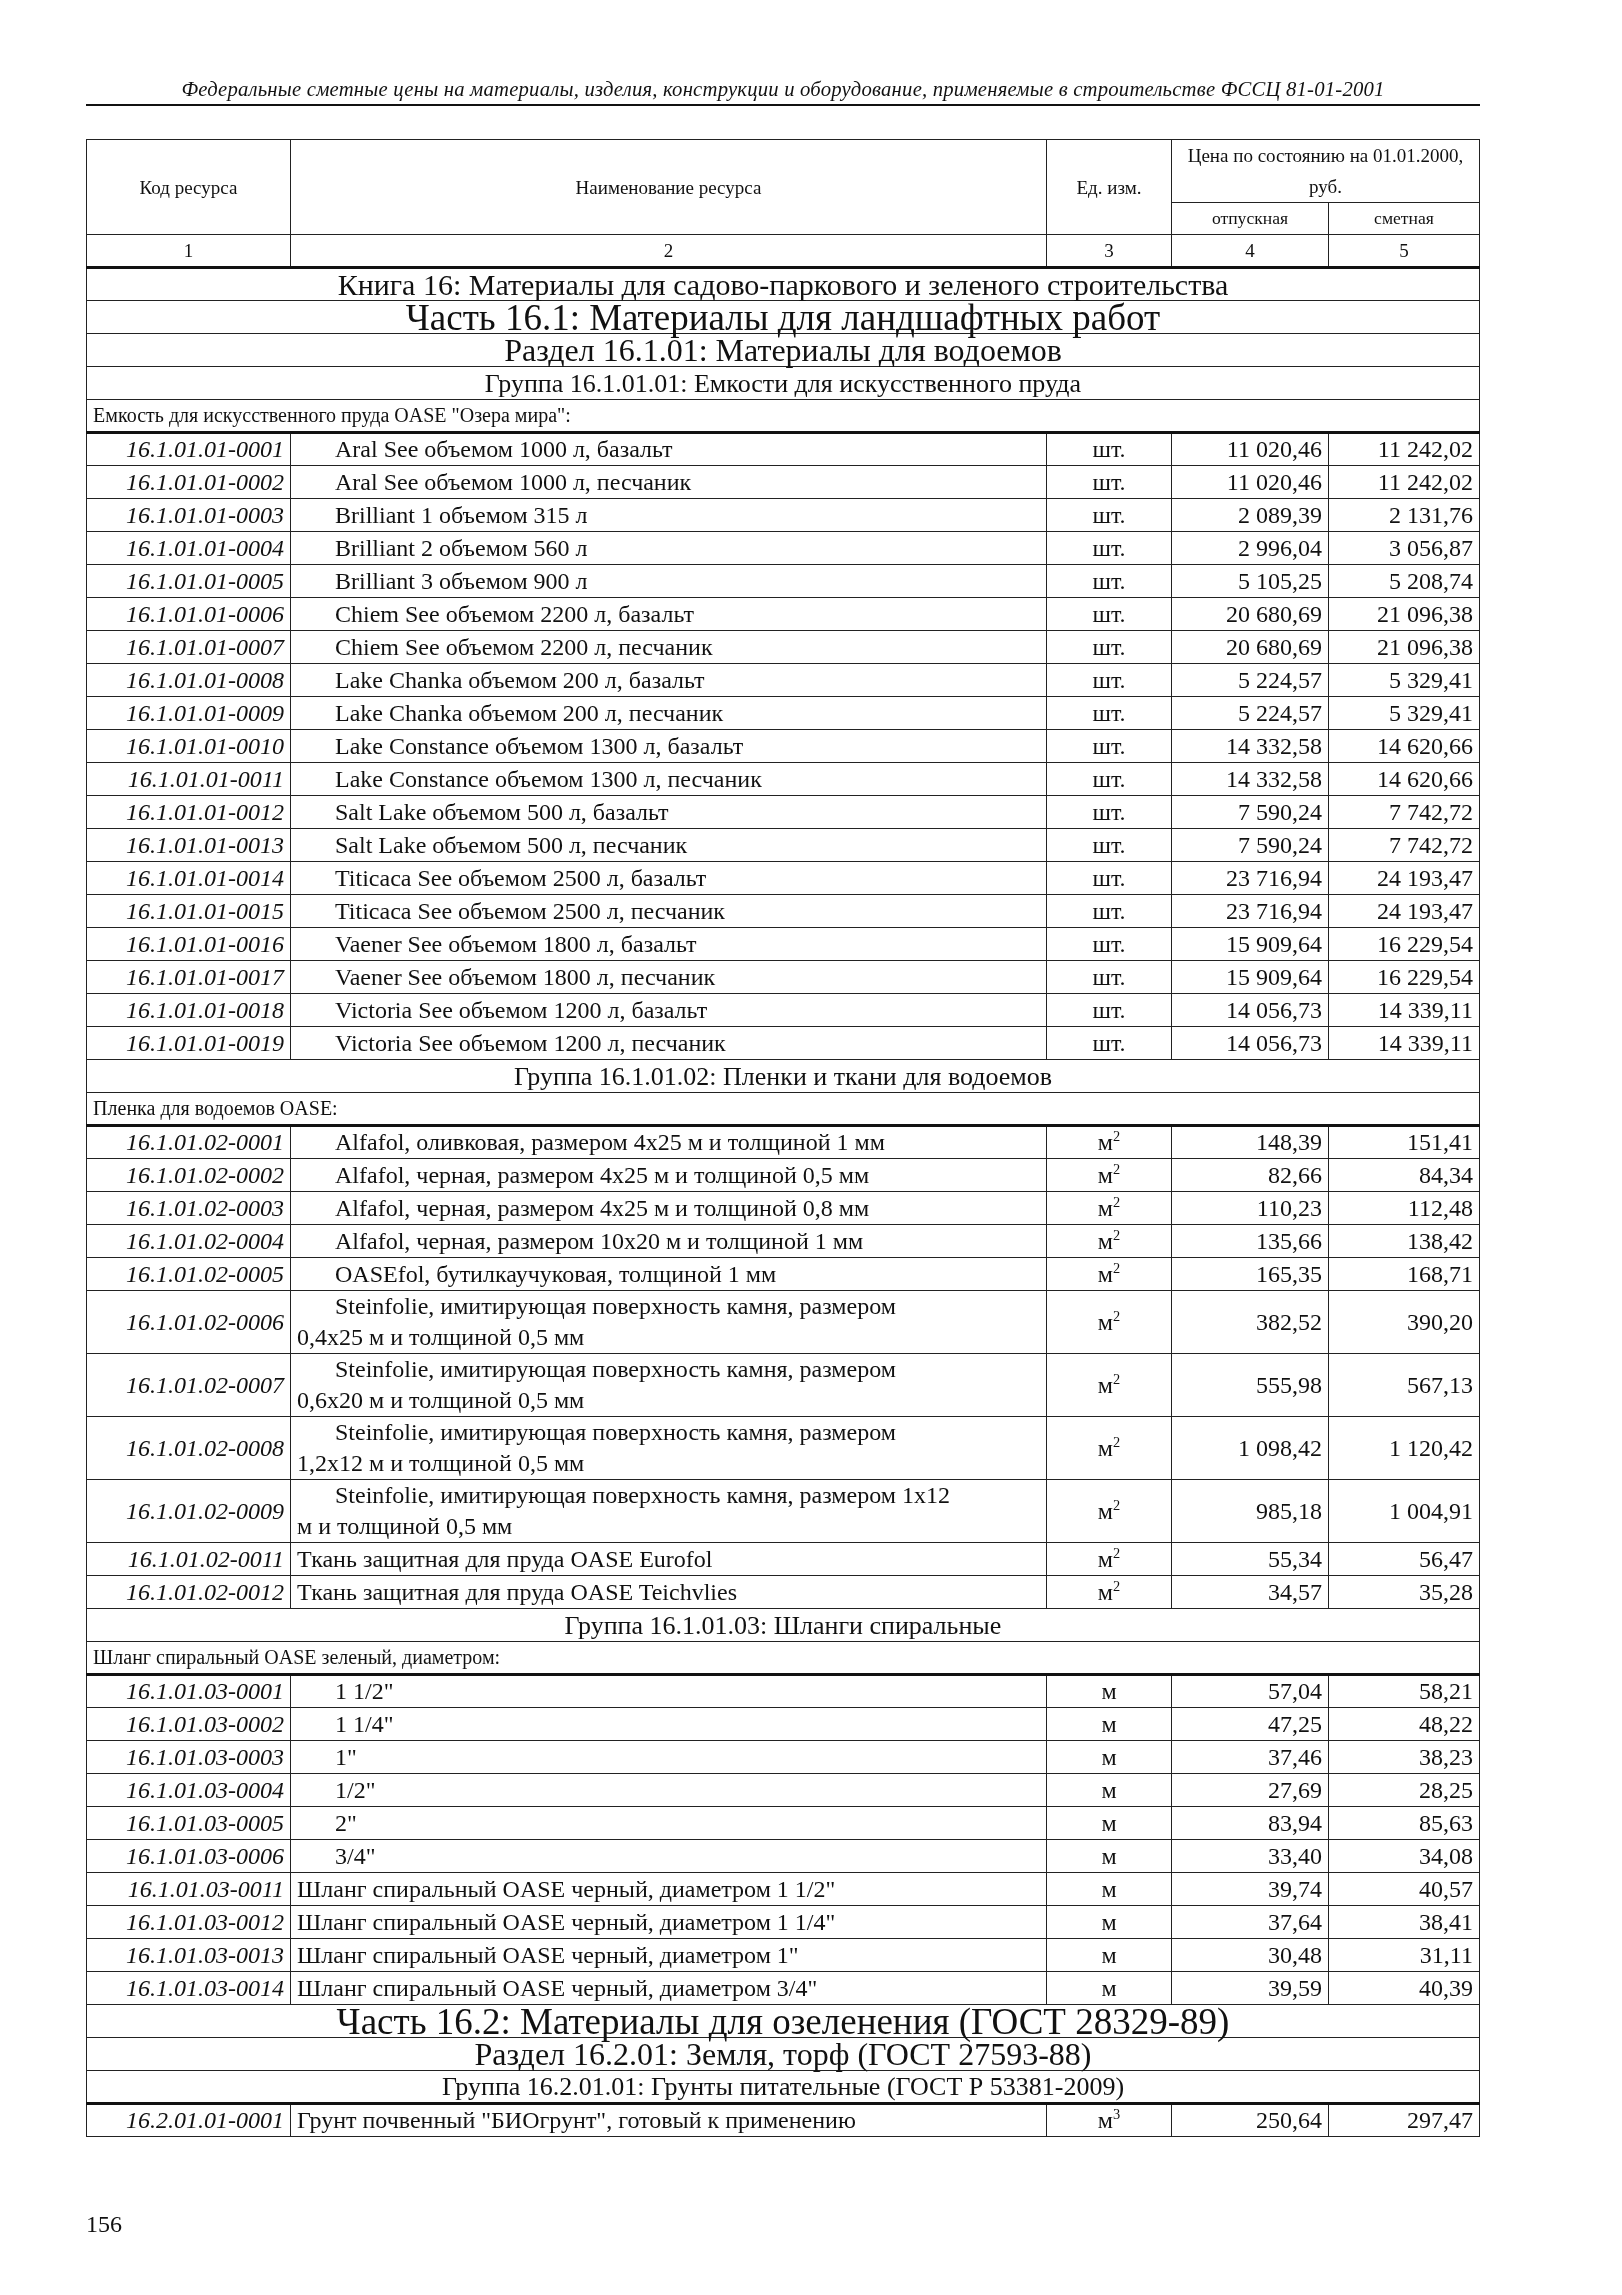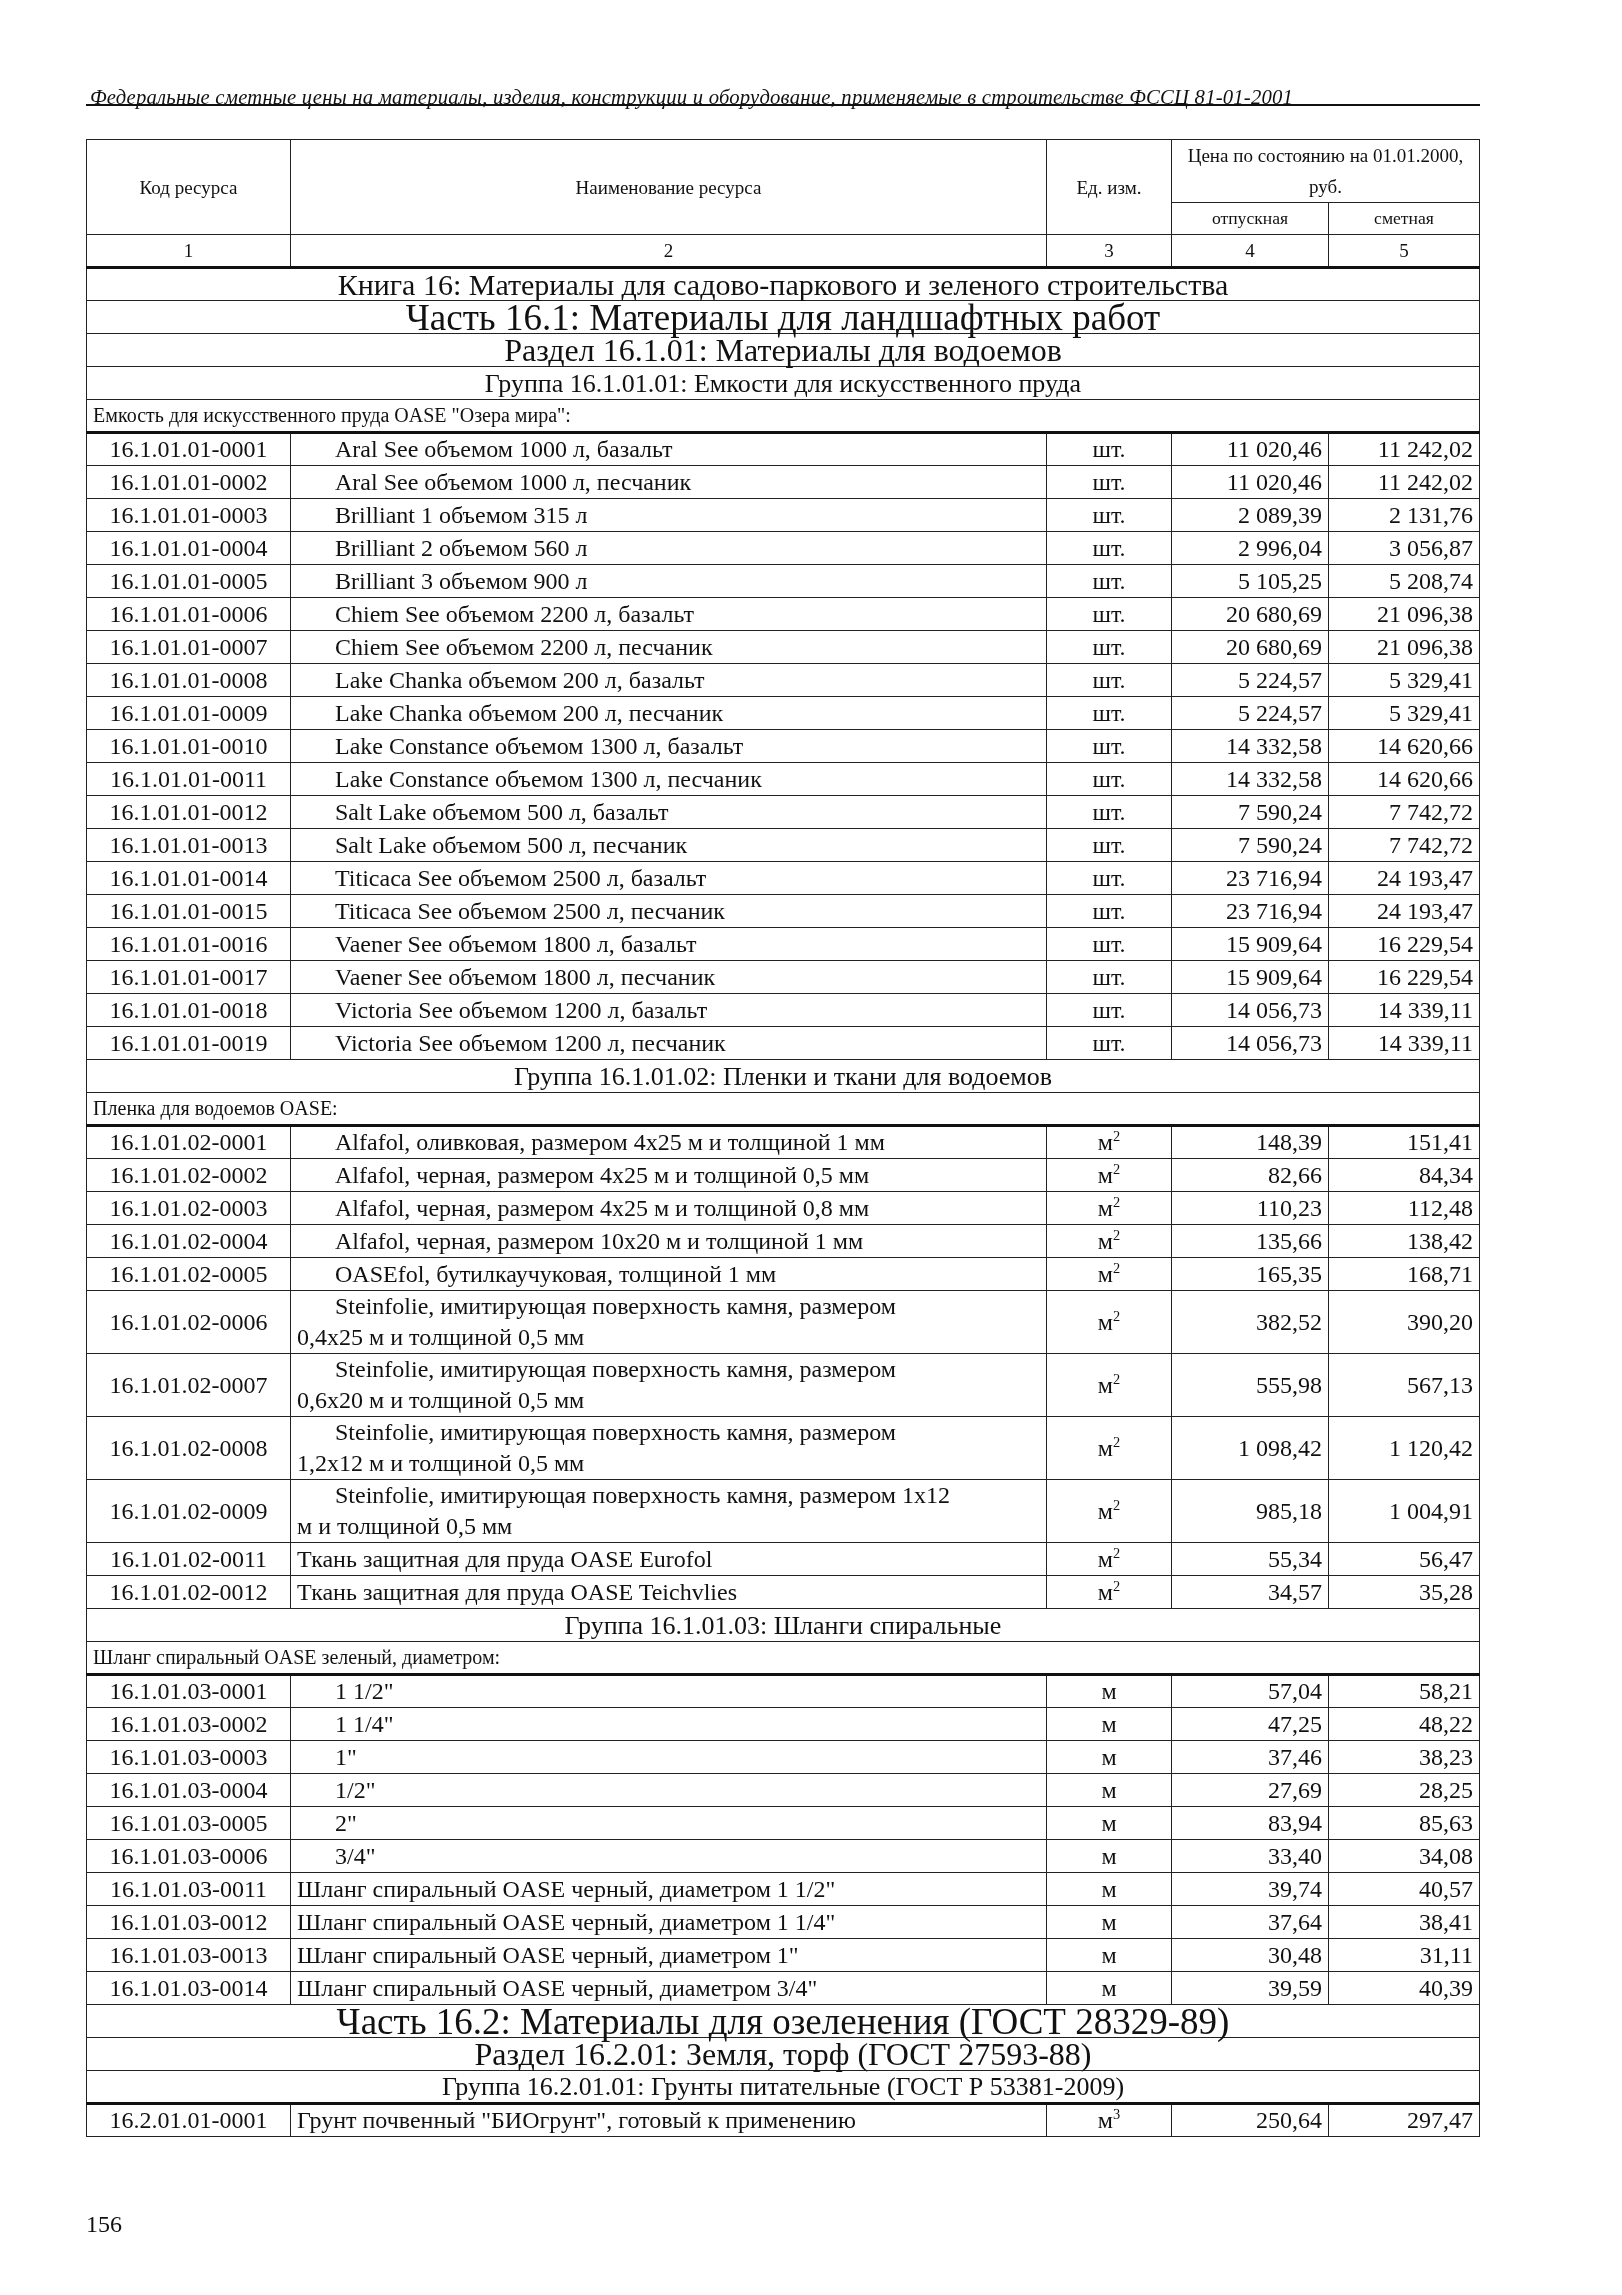--- a/index.html
+++ b/index.html
@@ -1,19 +1,19 @@
 <!DOCTYPE html>
 <html style="font-size:12.2px"><head>
 <meta charset="utf-8">
 <style>
   html, body { margin: 0; padding: 0; background: #ffffff; }
   body { width: 1623px; height: 2295px; position: relative; font-family: "Liberation Serif", "DejaVu Serif", serif; color: #111; }
   .running-header {
-    position: absolute; left: 90px; top: 86px; width: 1386px;
-    font-style: italic; font-size: 20.7px; letter-spacing: 0.2px;
+    position: absolute; left: 90px; top: 78px; width: 1386px;
+    font-style: italic; font-size: 20.7px; letter-spacing: 0.2px; text-align: center;
   }
   .header-rule { position: absolute; left: 86px; top: 104px; width: 1394px; height: 2.3px; background: #111; }
   table.price-table {
     position: absolute; left: 86px; top: 139px; width: 1394px;
     border-collapse: collapse; table-layout: fixed;
     font-size: 24px;
   }
   table.price-table td, table.price-table th {
     border: 1.5px solid #222; padding: 0 6.1px; line-height: 31px; vertical-align: middle;
     font-weight: normal;
@@ -26,21 +26,21 @@
   col.c-p2 { width: 151px; }
   th.hdr { font-size: 19px; text-align: center; line-height: 23px; }
   th.hdr-sub { font-size: 17.6px; text-align: center; line-height: 21.4px; }
   td.colnum { text-align: center; font-size: 19px; line-height: 21.4px; }
   tr.thick-top td, tr.thick-top th { border-top: 3.1px solid #111; }
   td.book { text-align: center; font-weight: bold; font-size: 30px; line-height: 51px; }
   td.part { text-align: center; font-weight: bold; font-size: 37px; line-height: 49px; margin-top: 28px; }
   td.section { text-align: center; font-weight: bold; font-size: 32px; line-height: 38px; }
   td.group { text-align: center; font-weight: bold; font-size: 26px; line-height: 34px; }
   td.subhead { padding-left: 211px; font-size: 20px; line-height: 27.5px; }
-  td.code { white-space: nowrap; text-align: center; padding-left: 7.7px; }
+  td.code { white-space: nowrap; text-align: right; padding-left: 7.7px; font-style: italic; }
   td.name { text-align: left; }
   td.name.indent { padding-left: 44px; }
   td.name.indent-wrap { padding-left: 44px; text-indent: 0; }
   td.name.indent-wrap span.second { display: block; margin-left: -38px; }
   td.unit { text-align: center; }
   td.num { text-align: right; white-space: nowrap; }
   td.top { vertical-align: top; }
   sup { font-size: 60%; line-height: 0; }
   .page-number { position: absolute; left: 86px; top: 2211px; font-size: 24px; font-family: Liberation Serif, serif; }
 </style>

